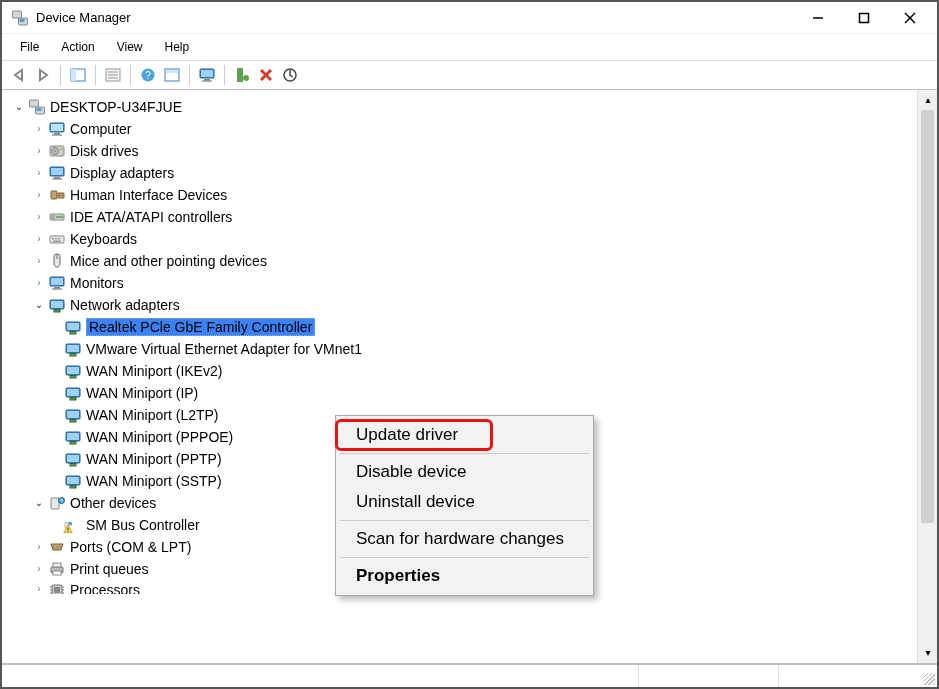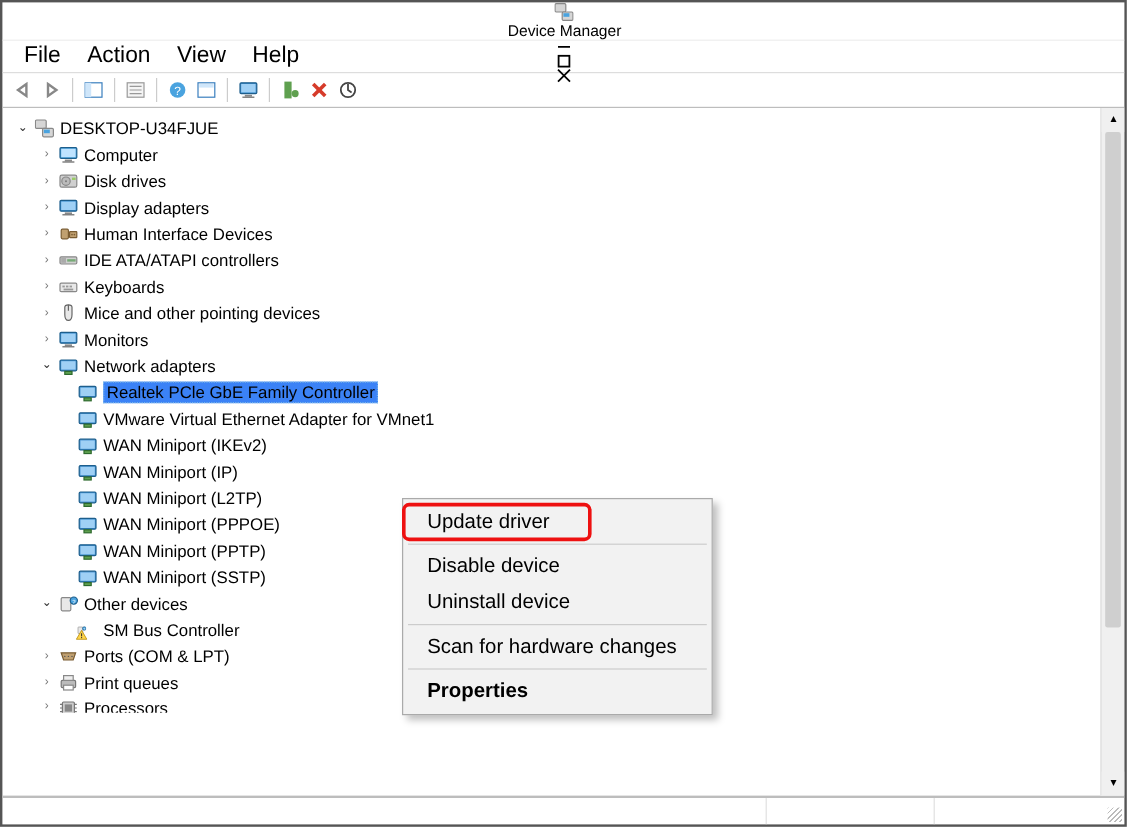--- a/index.html
+++ b/index.html
@@ -1,23 +1,23 @@
 <!DOCTYPE html>
 <html><head>
 <meta charset="utf-8">
 <style>
   * { box-sizing: border-box; margin: 0; padding: 0; }
   body { font-family: "Segoe UI", Tahoma, sans-serif; font-size: 13px; background: #fff; width: 939px; height: 689px; border: 2px solid #555; overflow: hidden; position: relative; }
-  .titlebar { display: flex; align-items: center; height: 32px; padding: 0 4px; border-bottom: 1px solid #eee; flex-direction: column; }
+  .titlebar { display: flex; align-items: center; height: 32px; padding: 0 4px; border-bottom: 1px solid #eee; }
   .titlebar .icon { width: 16px; height: 16px; margin: 0 6px; }
   .titlebar .title { flex: 0 0 auto; font-size: 13px; padding-left: 2px; }
   .titlebar .spacer { flex: 1; }
   .winbtn { width: 46px; height: 30px; display: flex; align-items: center; justify-content: center; }
   .menubar { height: 26px; display: flex; align-items: center; padding: 0 8px; gap: 2px; }
-  .menubar .menuitem { padding: 4px 10px; font-size: 19px; }
+  .menubar .menuitem { padding: 4px 10px; font-size: 12px; }
   .toolbar { height: 30px; display: flex; align-items: center; padding: 0 6px; gap: 2px; border-top: 1px solid #ddd; border-bottom: 1px solid #bdbdbd; }
   .tbtn { width: 22px; height: 22px; display: flex; align-items: center; justify-content: center; border-radius: 2px; }
   .toolbar .sep { width: 1px; height: 20px; background: #ccc; margin: 0 4px; }
   .content { position: relative; height: calc(100% - 32px - 26px - 30px - 24px); overflow: hidden; }
   .tree { position: absolute; top: 0; left: 0; right: 20px; bottom: 0; overflow: hidden; padding: 6px 0; }
   .scrollbar { position: absolute; top: 0; right: 0; bottom: 0; width: 20px; background: #f0f0f0; border-left: 1px solid #ddd; }
   .scrollbar .up, .scrollbar .down { width: 20px; height: 20px; display: flex; align-items: center; justify-content: center; position: absolute; background: #f0f0f0; }
   .scrollbar .up { top: 0; } .scrollbar .down { bottom: 0; }
   .scrollbar .thumb { position: absolute; top: 20px; left: 3px; right: 3px; height: 72%; background: #cfcfcf; border-radius: 2px; }
   .row { display: flex; align-items: center; height: 22px; padding-left: 10px; white-space: nowrap; }

